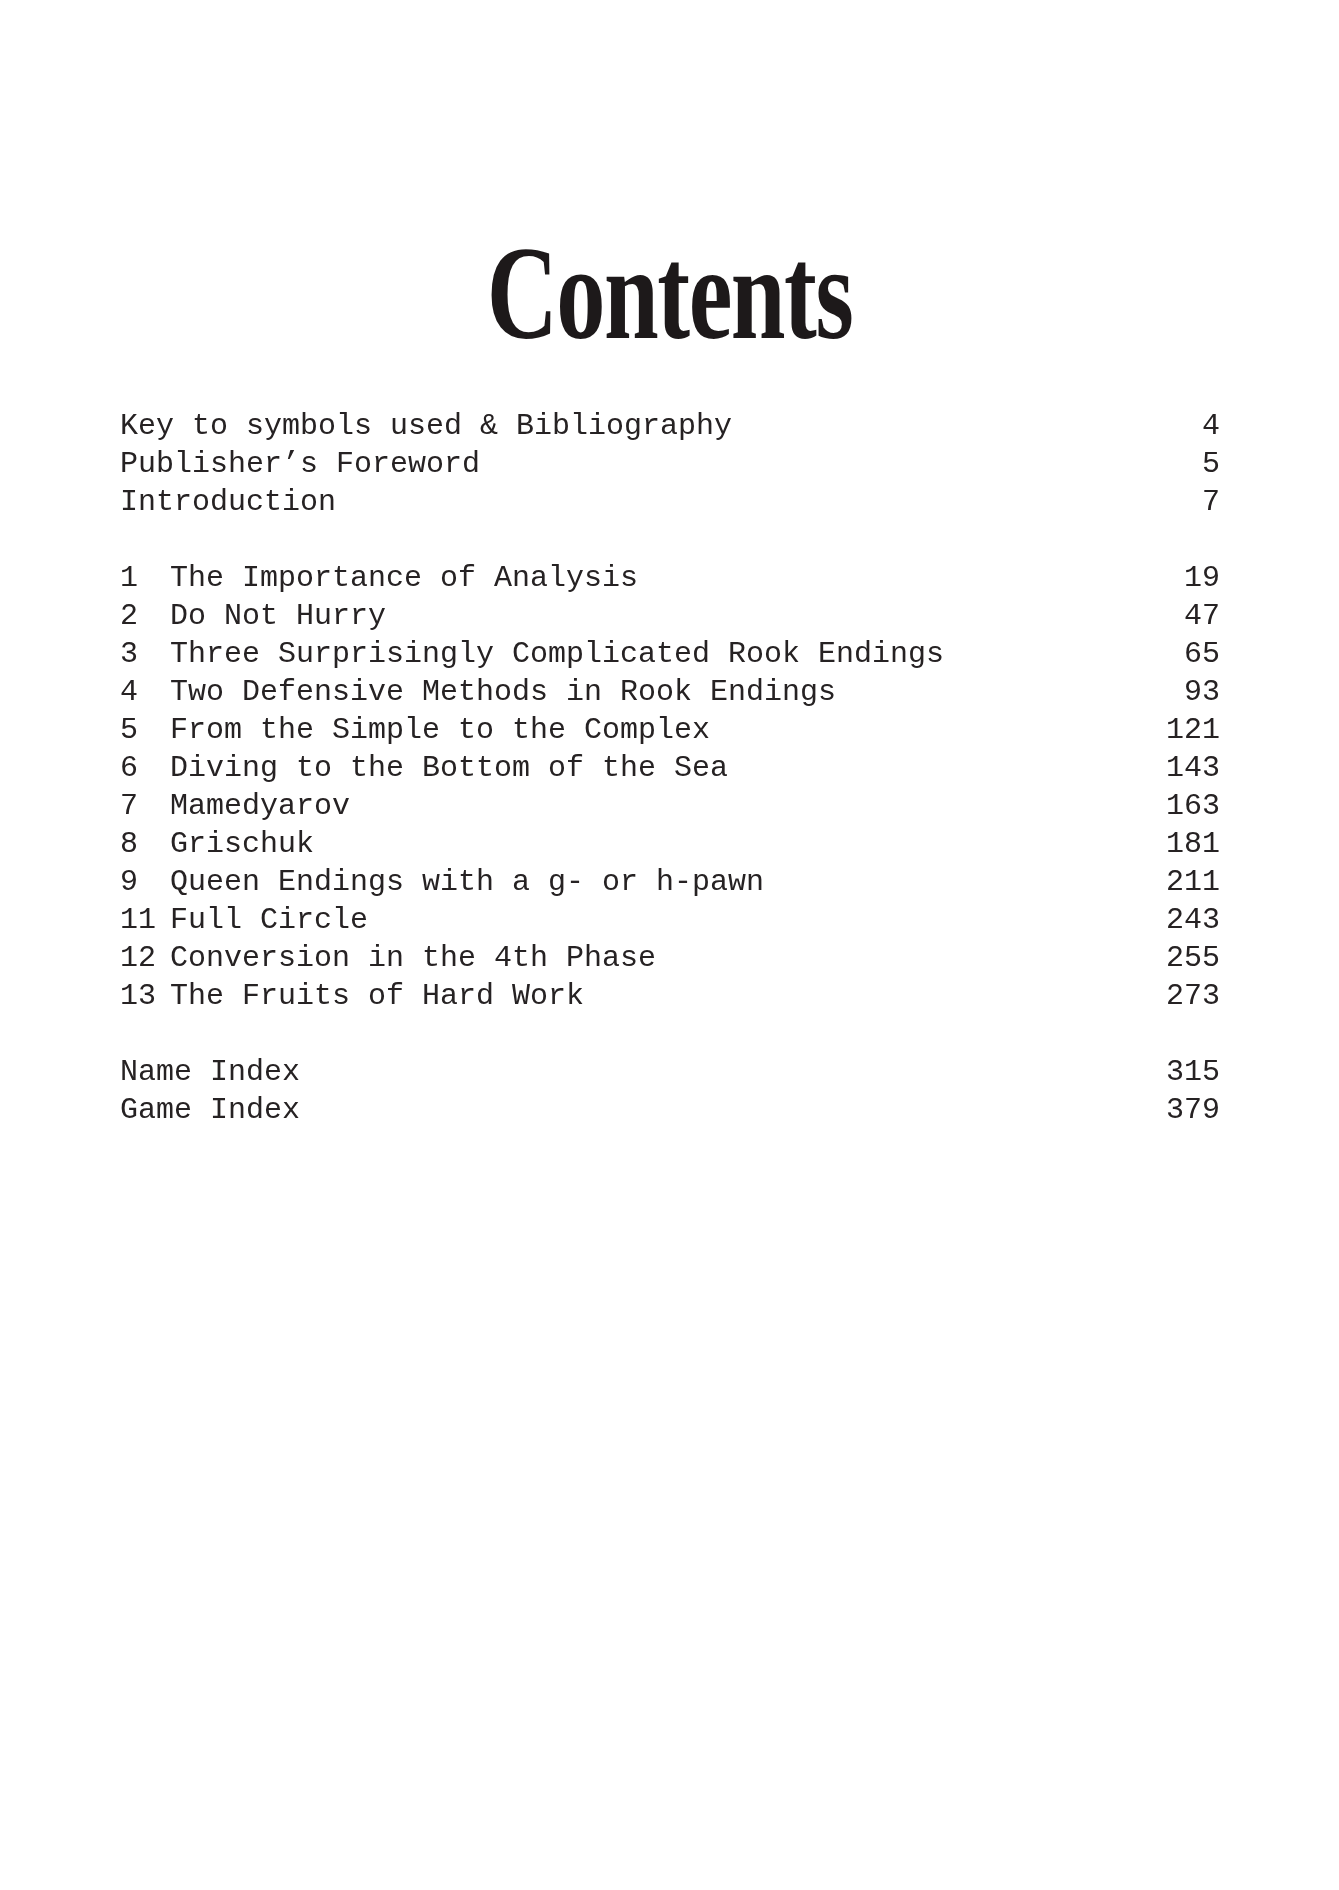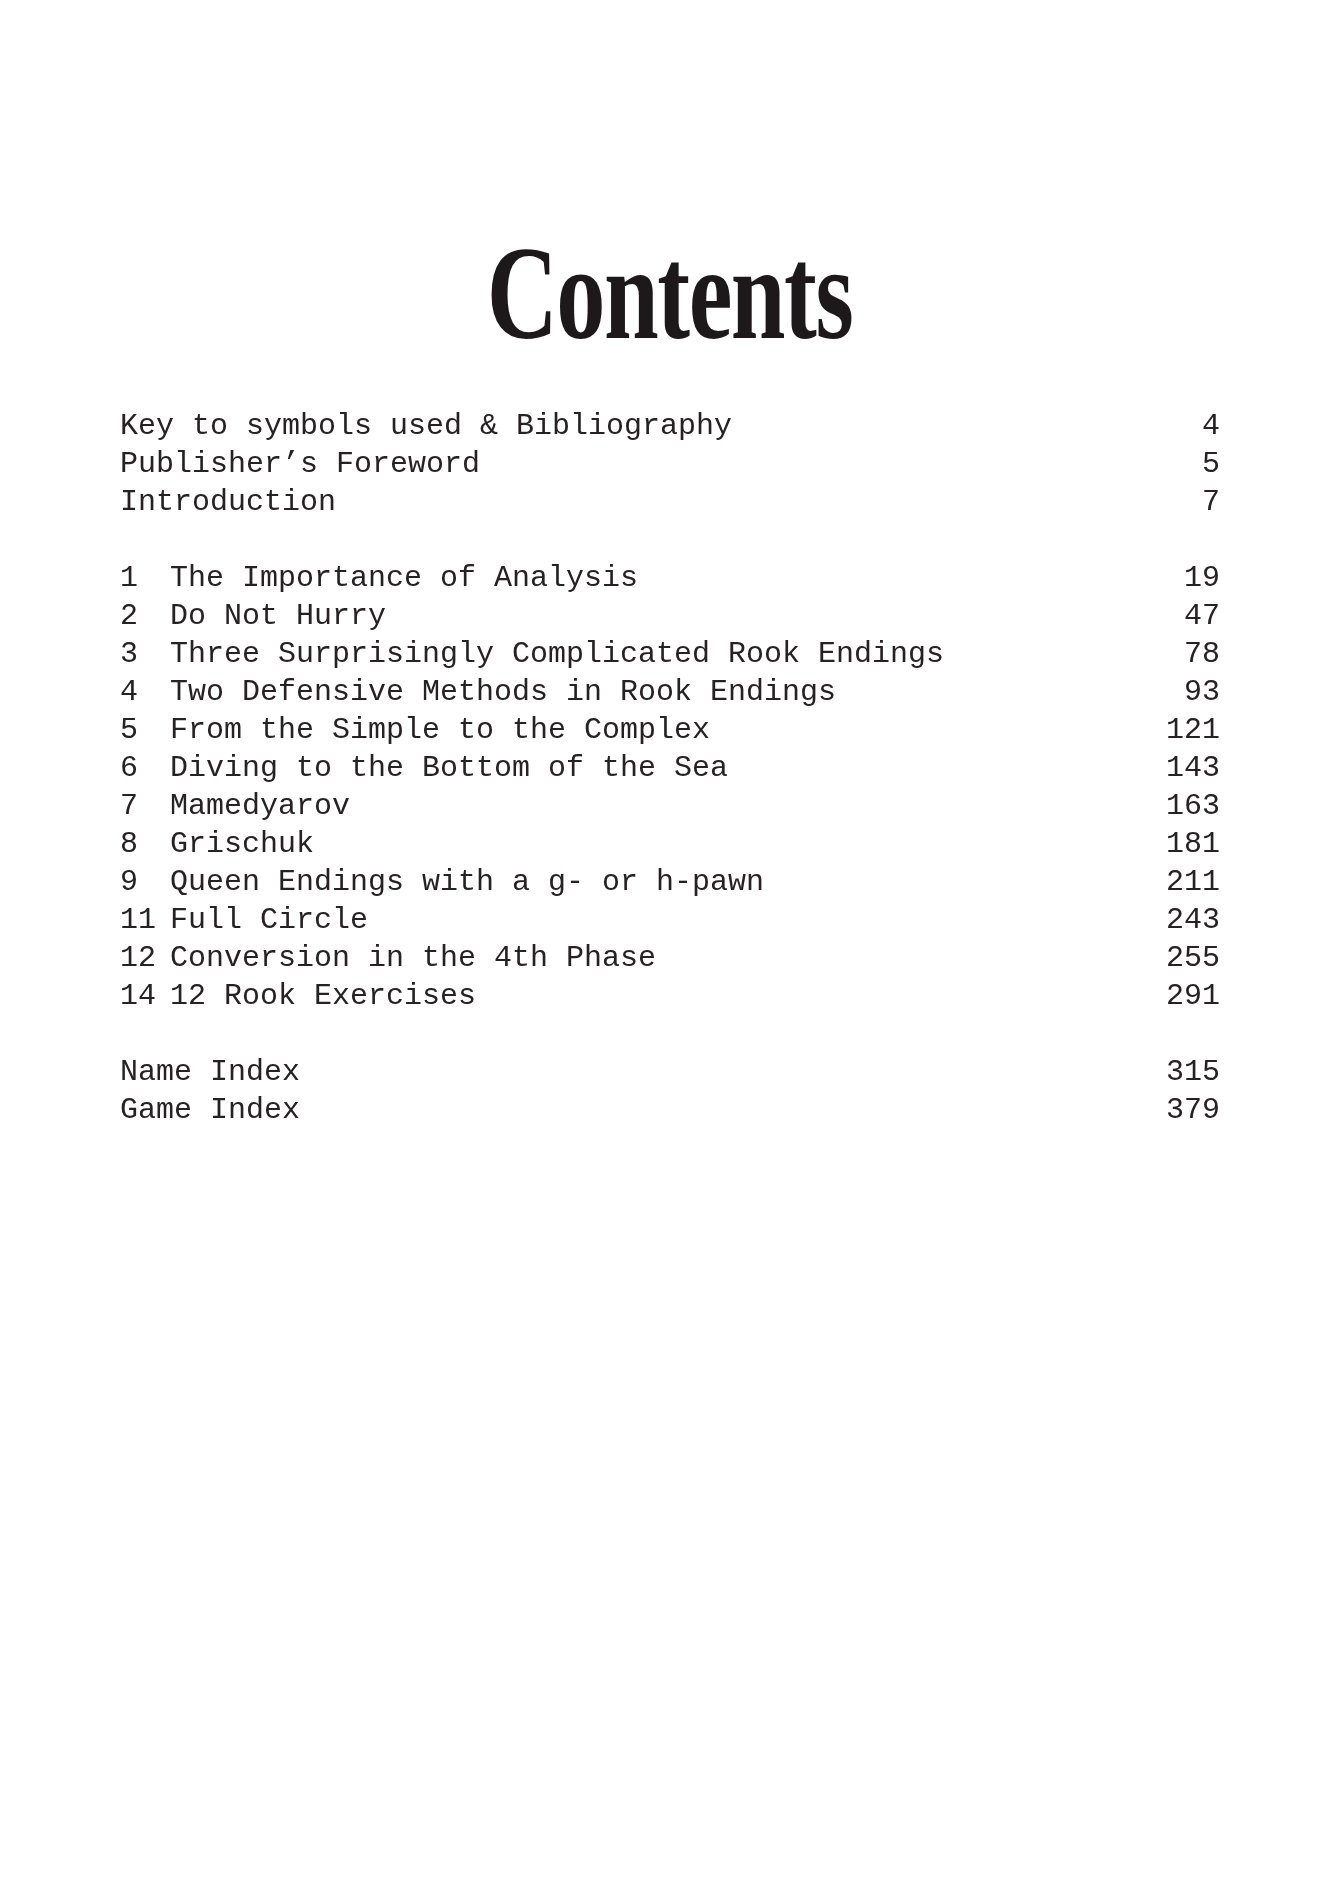--- a/index.html
+++ b/index.html
@@ -87,21 +87,21 @@
     <span class="pg">19</span>
   </div>
   <div class="toc-row">
     <span class="num">2</span>
     <span class="entry">Do Not Hurry</span>
     <span class="pg">47</span>
   </div>
   <div class="toc-row">
     <span class="num">3</span>
     <span class="entry">Three Surprisingly Complicated Rook Endings</span>
-    <span class="pg">78</span>
+    <span class="pg">65</span>
   </div>
   <div class="toc-row">
     <span class="num">4</span>
     <span class="entry">Two Defensive Methods in Rook Endings</span>
     <span class="pg">93</span>
   </div>
   <div class="toc-row">
     <span class="num">5</span>
     <span class="entry">From the Simple to the Complex</span>
     <span class="pg">121</span>
@@ -130,23 +130,23 @@
     <span class="num">11</span>
     <span class="entry">Full Circle</span>
     <span class="pg">243</span>
   </div>
   <div class="toc-row">
     <span class="num">12</span>
     <span class="entry">Conversion in the 4th Phase</span>
     <span class="pg">255</span>
   </div>
   <div class="toc-row">
-    <span class="num">14</span>
-    <span class="entry">12 Rook Exercises</span>
-    <span class="pg">291</span>
+    <span class="num">13</span>
+    <span class="entry">The Fruits of Hard Work</span>
+    <span class="pg">273</span>
   </div>
 
   <div class="block-gap"></div>
 
   <div class="toc-row">
     <span class="entry">Name Index</span>
     <span class="pg">315</span>
   </div>
   <div class="toc-row">
     <span class="entry">Game Index</span>

